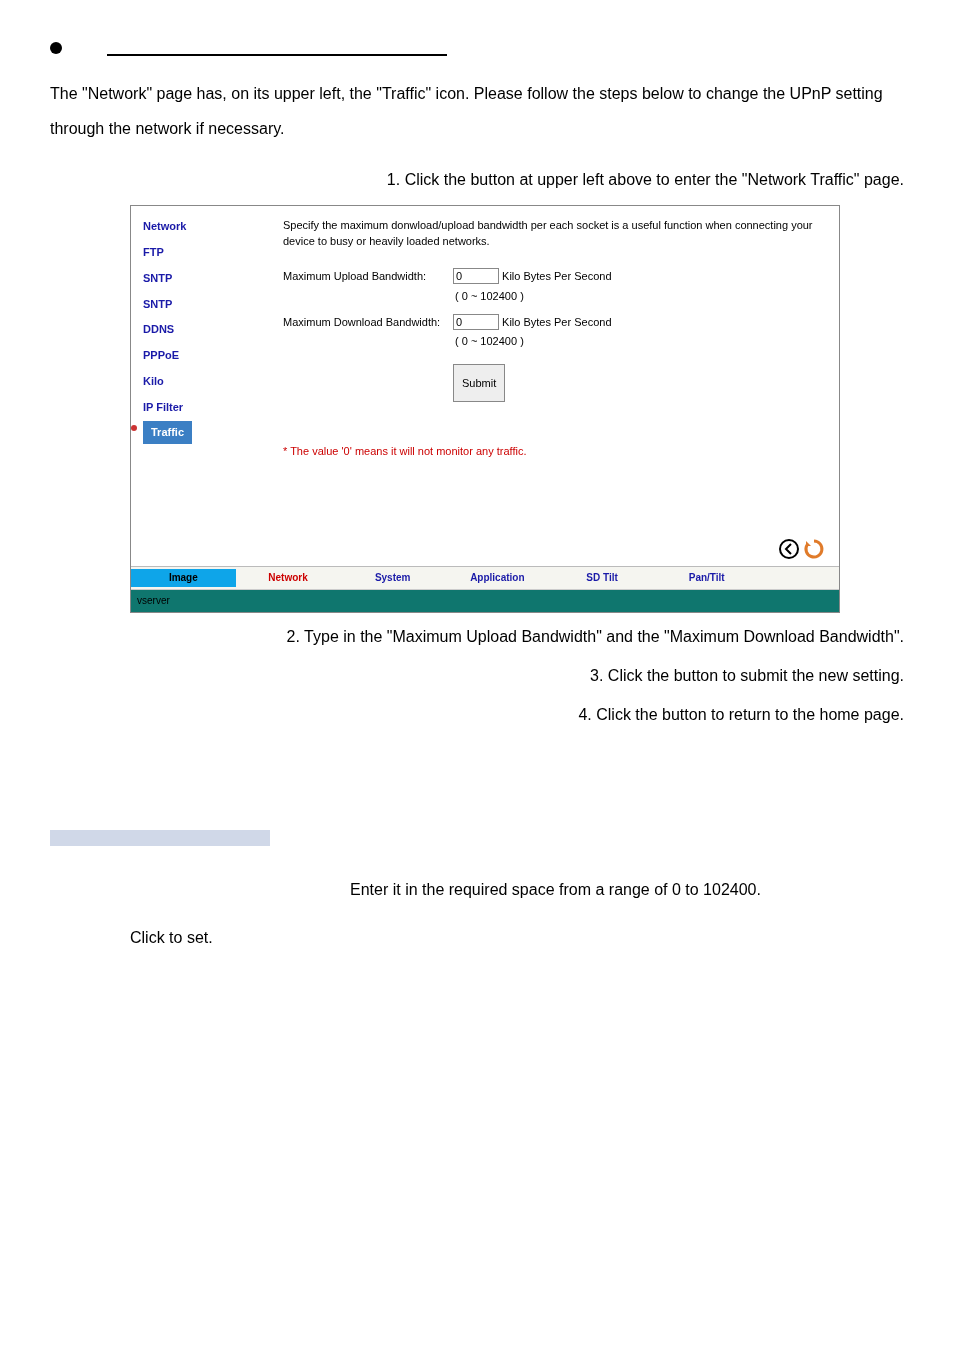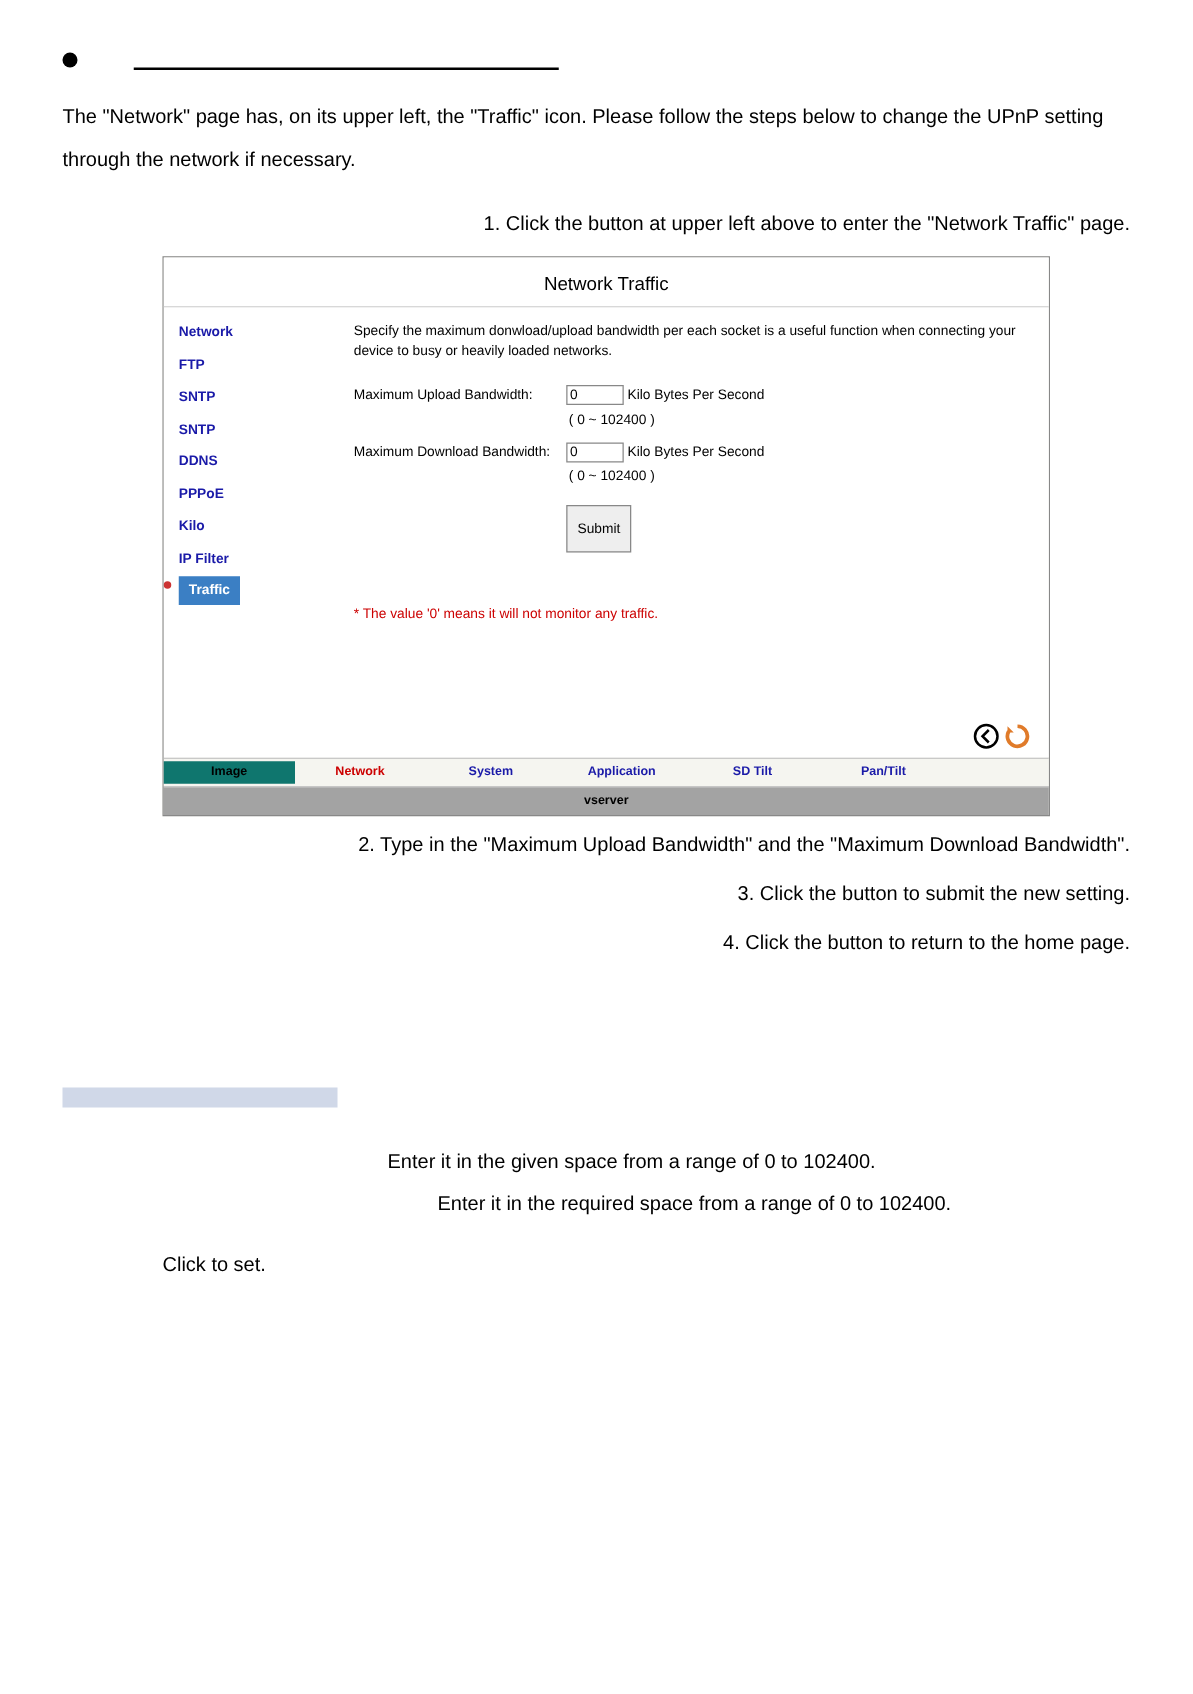--- a/index.html
+++ b/index.html
@@ -139,28 +139,28 @@
     align-items:center;
     font-size:10px;
     font-weight:bold;
   }
   .ss-tab {
     flex:1;
     text-align:center;
     color:#1a1aa8;
     cursor:pointer;
   }
-  .ss-tab.image { color:#000; background:#0f766e;text-align:center;}
+  .ss-tab.image { color:#000; background:#0ea5e9;text-align:center;}
   .ss-tab.active { color:#c00;}
   .ss-footer {
-    text-align:center;
+    text-align:left;
     font-size:10px;
-    font-weight:bold;
+    font-weight:normal;
     padding:2px 6px;
-    background:#a3a3a3;
+    background:#0f766e;
     border-top:1px solid #ccc;
   }
   .descbox {
     margin-top:100px;
   }
   .descbox-heading-placeholder{
     background:#d0d8e8;
     height:16px;
     width:220px;
     margin-bottom:30px;
@@ -187,21 +187,20 @@
 </div>
 
 <div class="intro">The "Network" page has, on its upper left, the "Traffic" icon. Please follow the steps below to change the UPnP setting through the network if necessary.</div>
 
 <div class="numbered">
   <span class="num">1.</span>
   <span>Click the            button at upper left above to enter the "Network Traffic" page.</span>
 </div>
 
 <div class="screenshot" style="position:relative;">
-  <div class="ss-title">Network Traffic</div>
   <div class="ss-body">
     <div class="ss-side">
       <div class="ss-side-item">Network</div>
       <div class="ss-side-item">FTP</div>
       <div class="ss-side-item">SNTP</div>
       <div class="ss-side-item">SNTP</div>
       <div class="ss-side-item">DDNS</div>
       <div class="ss-side-item">PPPoE</div>
       <div class="ss-side-item">Kilo</div>
       <div class="ss-side-item">IP Filter</div>
@@ -270,16 +269,15 @@
   <span class="num">3.</span>
   <span>Click the             button to submit the new setting.</span>
 </div>
 <div class="numbered">
   <span class="num">4.</span>
   <span>Click the           button to return to the home page.</span>
 </div>
 
 <div class="descbox">
   <div class="descbox-heading-placeholder"></div>
-  <div class="descbox-line indent1">Enter it in the given space from a range of 0 to 102400.</div>
   <div class="descbox-line indent2">Enter it in the required space from a range of 0 to 102400.</div>
   <div class="descbox-line indent0">Click to set.</div>
 </div>
 
 </body></html>

